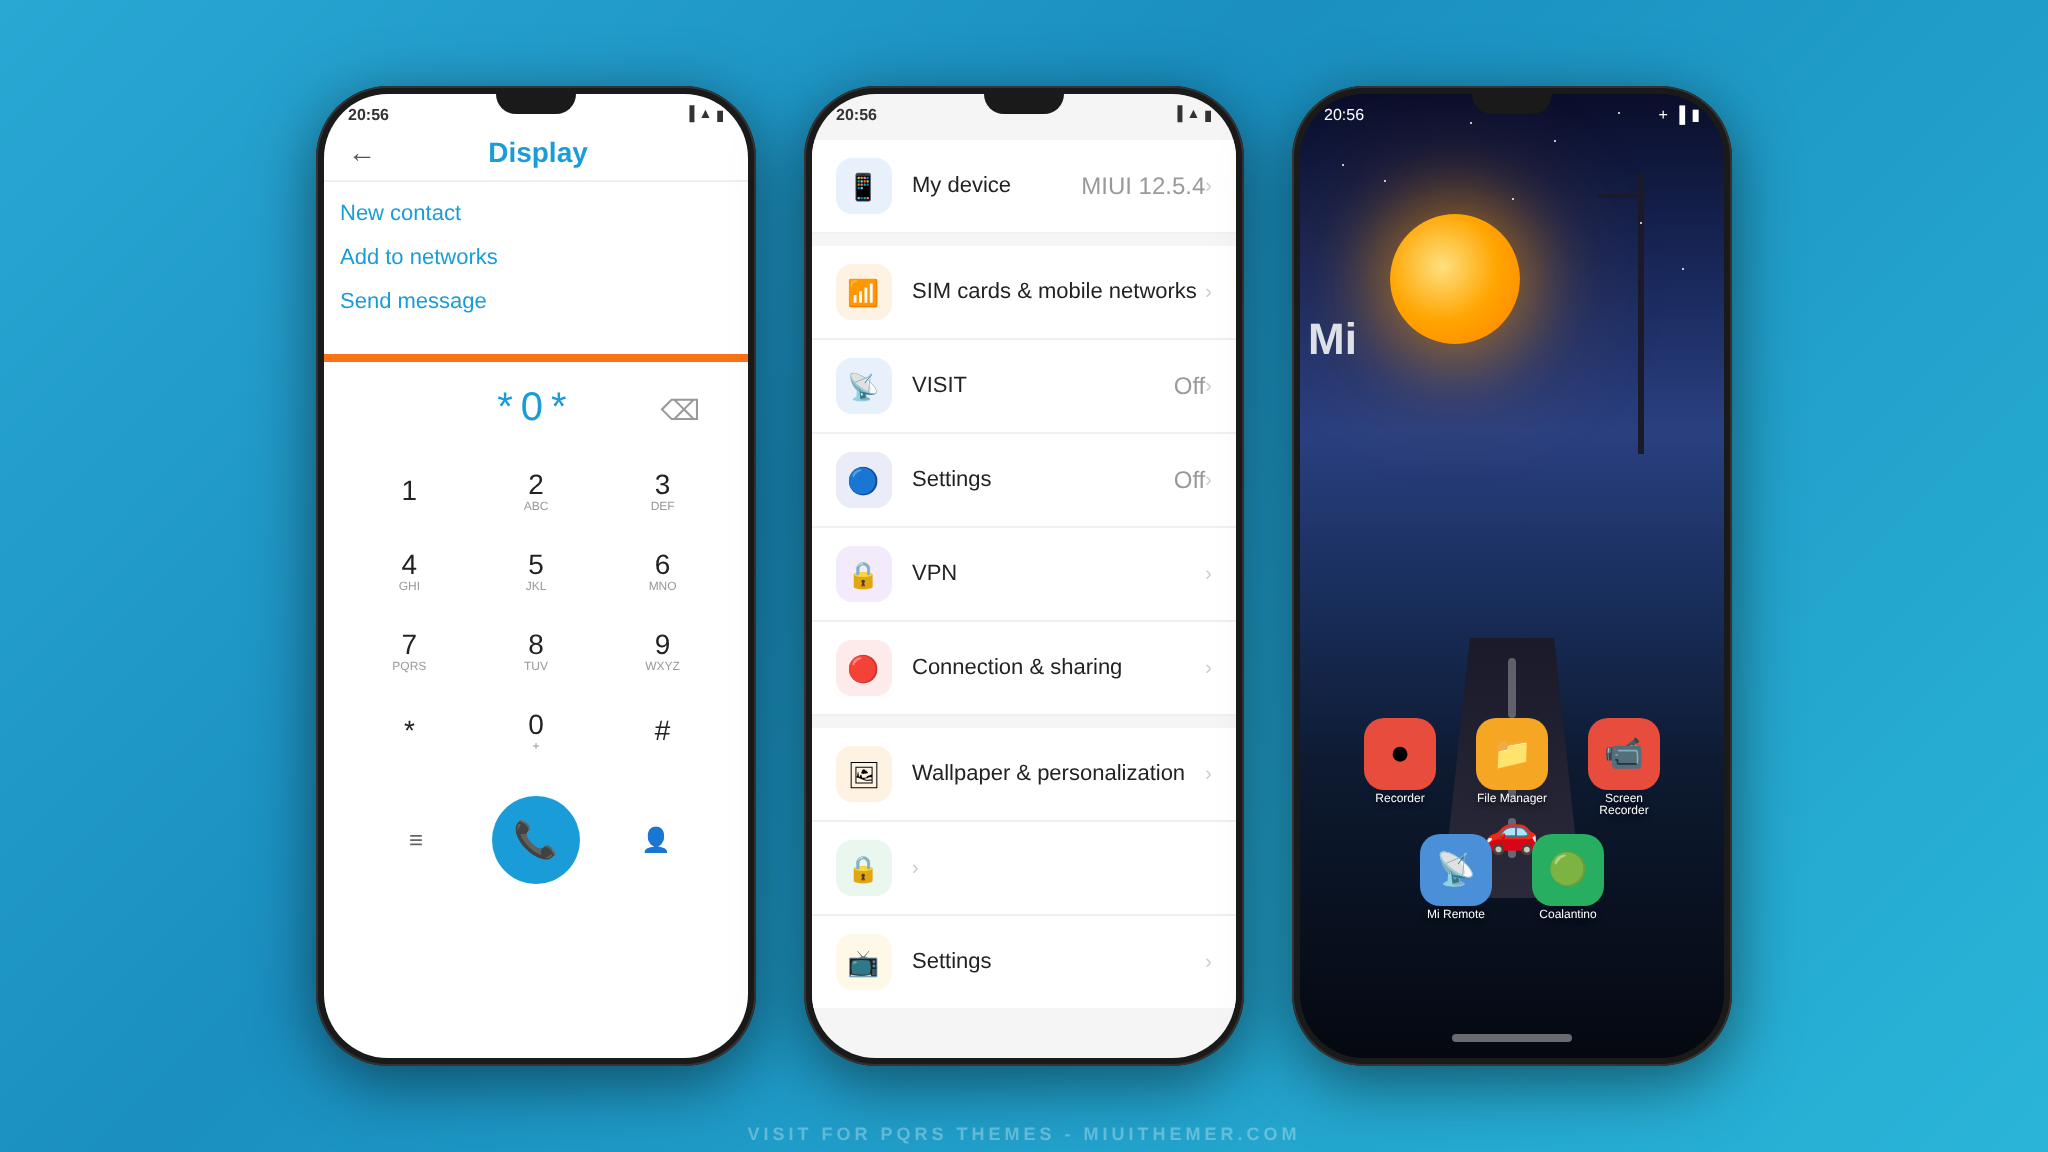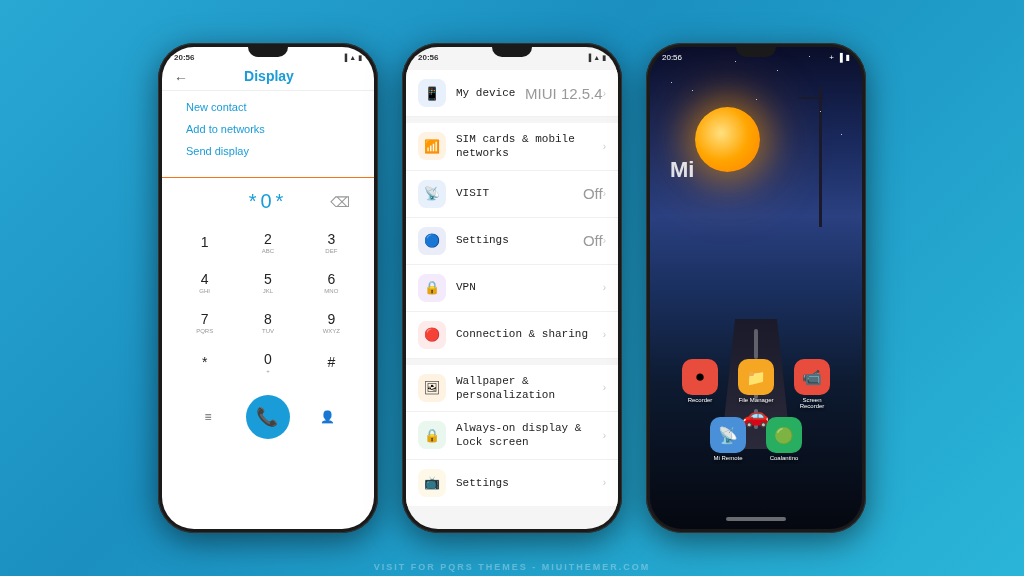--- a/index.html
+++ b/index.html
@@ -82,22 +82,22 @@
     }
     .phone1 .title {
       font-size: 14px;
       font-weight: 600;
       color: #1a9cd8;
       flex: 1;
       text-align: center;
       margin-right: 20px;
     }
     .contact-options {
-      padding: 10px 24px;
-      border-bottom: 1px solid #f97316;
+      padding: 10px 8px;
+      border-bottom: 4px solid #f97316;
     }
     .contact-options a {
       display: block;
       color: #1a9cd8;
       font-size: 11px;
       margin-bottom: 10px;
       text-decoration: none;
     }
 
     .dialpad-display {
@@ -209,30 +209,29 @@
       border-radius: 8px;
       display: flex;
       align-items: center;
       justify-content: center;
       font-size: 13px;
       margin-right: 10px;
       flex-shrink: 0;
     }
     .settings-text {
       flex: 1;
-      font-family: Liberation Mono, monospace;
     }
     .settings-name {
       font-size: 11px;
       font-weight: 500;
       color: #222;
       line-height: 1.3;
     }
     .settings-value {
-      font-size: 15px;
+      font-size: 12px;
       color: #999;
     }
     .settings-arrow {
       font-size: 10px;
       color: #ccc;
     }
     .settings-divider {
       height: 6px;
       background: #f5f5f5;
     }
@@ -305,21 +304,21 @@
       display: flex;
       justify-content: space-between;
       padding: 6px 12px 2px;
       font-size: 8px;
       color: #fff;
       z-index: 5;
     }
     .mi-text {
       position: absolute;
       top: 110px;
-      left: 20px;
+      left: 4px;
       font-size: 22px;
       font-weight: 700;
       color: rgba(255,255,255,0.85);
       z-index: 5;
     }
 
     .home-apps {
       position: absolute;
       bottom: 60px;
       left: 0; right: 0;
@@ -410,21 +409,21 @@
         <span>▮</span>
       </div>
     </div>
     <div class="header">
       <span class="back-arrow">←</span>
       <span class="title">Display</span>
     </div>
     <div class="contact-options">
       <a>New contact</a>
       <a>Add to networks</a>
-      <a>Send display</a>
+      <a>Send message</a>
     </div>
     <div class="dialpad-display">
       <span>*0*</span>
       <span class="del-icon">⌫</span>
     </div>
     <div class="dialpad">
       <div class="dial-key">
           <span class="num">1</span>
           <span class="letters"></span>
         </div>
@@ -552,23 +551,20 @@
       <div class="settings-item">
         <div class="settings-icon" style="background:#fef3e2;">🖼</div>
         <div class="settings-text">
           <div class="settings-name">Wallpaper &amp; personalization</div>
         </div>
         <span class="settings-arrow">›</span>
       </div>
 
       <div class="settings-item">
         <div class="settings-icon" style="background:#eaf7ee;">🔒</div>
-        <div class="settings-text">
-          <div class="settings-name">Always-on display &amp; Lock screen</div>
-        </div>
         <span class="settings-arrow">›</span>
       </div>
 
       <div class="settings-item">
         <div class="settings-icon" style="background:#fef8e8;">📺</div>
         <div class="settings-text">
           <div class="settings-name">Settings</div>
         </div>
         <span class="settings-arrow">›</span>
       </div>

